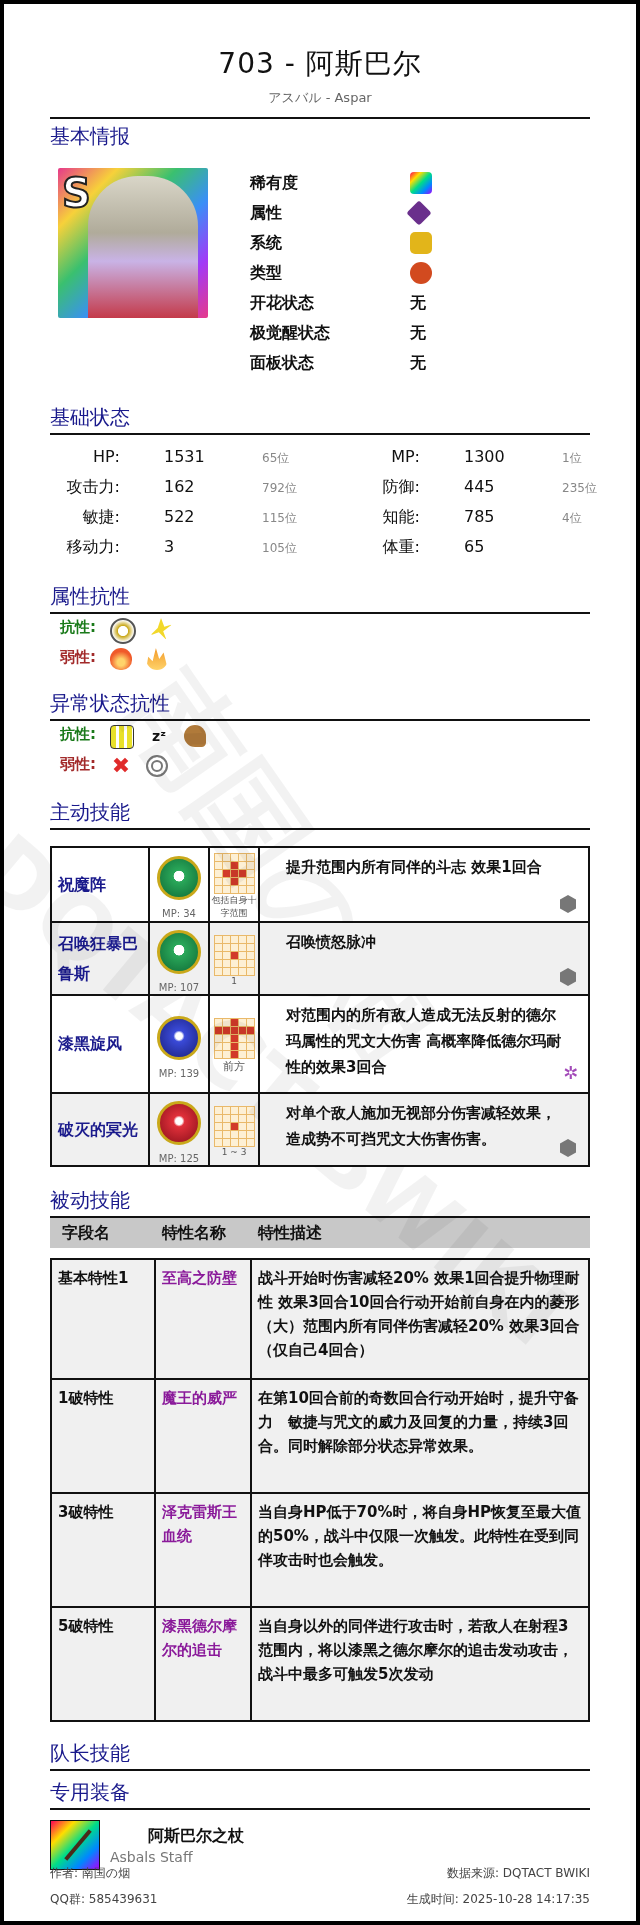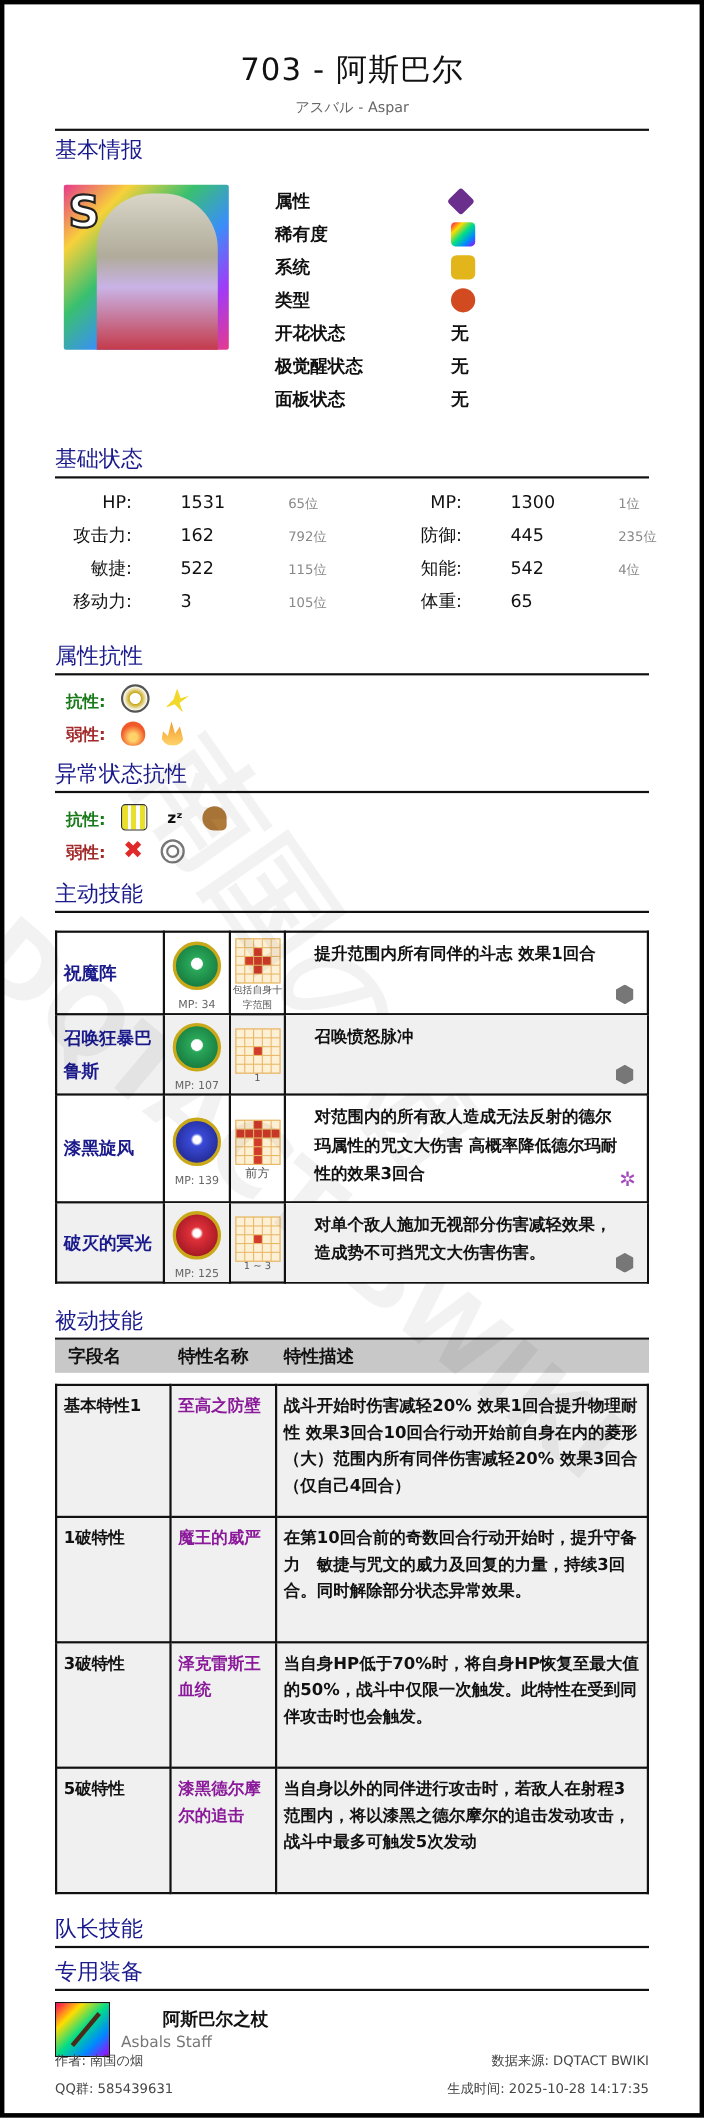--- a/index.html
+++ b/index.html
@@ -25,21 +25,21 @@
   .ic { display: inline-block; width: 22px; height: 22px; border-radius: 50%; }
   .ic-s { background: linear-gradient(135deg,#f05,#fd0,#0d8,#08f,#a0f); border-radius: 4px; }
   .ic-attr { background: #6a2f8c; transform: rotate(45deg); border-radius: 3px; width: 18px; height: 18px; }
   .ic-sys { background: #e2b51a; border-radius: 5px; }
   .ic-type { background: #d24a1f; }
   .stats { display: grid; grid-template-columns: 300px 260px; row-gap: 0; padding-top: 12px; padding-bottom: 8px; }
   .stat { display: flex; align-items: baseline; height: 30px; font-size: 16px; gap: 38px; }
   .stat-label { width: 70px; text-align: right; }
   .stat-val { width: 50px; margin-left: 6px; }
   .stat-rank { font-size: 12px; color: #888; margin-left: 10px; }
-  .res-row { display: flex; align-items: flex-end; height: 30px; padding-left: 10px; }
+  .res-row { display: flex; align-items: flex-start; height: 30px; padding-left: 10px; }
   .res-label { width: 50px; font-size: 15px; font-weight: bold; }
   .res-good { color: #1a7a1a; }
   .res-bad { color: #a22a2a; }
   .res-icon { display: inline-block; width: 22px; height: 22px; margin-right: 14px; border-radius: 50%; }
   table { border-collapse: collapse; width: 100%; }
   .active-tbl { margin-top: 16px; }
   .active-tbl td { border: 2px solid #111; vertical-align: middle; }
   .active-tbl tr:nth-child(even) td { background: #f0f0f0; }
   .sk-name { width: 84px; font-size: 16px; font-weight: bold; color: #1a1a8c; padding: 4px 6px; line-height: 30px; }
   .sk-orb { width: 56px; text-align: center; position: relative; }
@@ -88,26 +88,26 @@
 
   <div class="section">
     <div class="sec-title" style="border-bottom:none;padding-top:4px">基本情报</div>
     <div class="basic">
       <div class="portrait">
         <div class="face"></div>
         <span class="s-badge">S</span>
       </div>
       <div class="info-list">
         <div class="info-row">
+          <span class="info-label">稀有度</span>
+          <span class="ic ic-s"></span>
+        </div>
+        <div class="info-row">
           <span class="info-label">属性</span>
           <span class="ic ic-attr"></span>
-        </div>
-        <div class="info-row">
-          <span class="info-label">稀有度</span>
-          <span class="ic ic-s"></span>
         </div>
         <div class="info-row">
           <span class="info-label">系统</span>
           <span class="ic ic-sys"></span>
         </div>
         <div class="info-row">
           <span class="info-label">类型</span>
           <span class="ic ic-type"></span>
         </div>
         <div class="info-row">
@@ -149,21 +149,21 @@
           <span class="stat-val">445</span>
           <span class="stat-rank">235位</span>
         </div>
       <div class="stat">
           <span class="stat-label">敏捷:</span>
           <span class="stat-val">522</span>
           <span class="stat-rank">115位</span>
         </div>
       <div class="stat">
           <span class="stat-label">知能:</span>
-          <span class="stat-val">542</span>
+          <span class="stat-val">785</span>
           <span class="stat-rank">4位</span>
         </div>
       <div class="stat">
           <span class="stat-label">移动力:</span>
           <span class="stat-val">3</span>
           <span class="stat-rank">105位</span>
         </div>
       <div class="stat">
           <span class="stat-label">体重:</span>
           <span class="stat-val">65</span>

